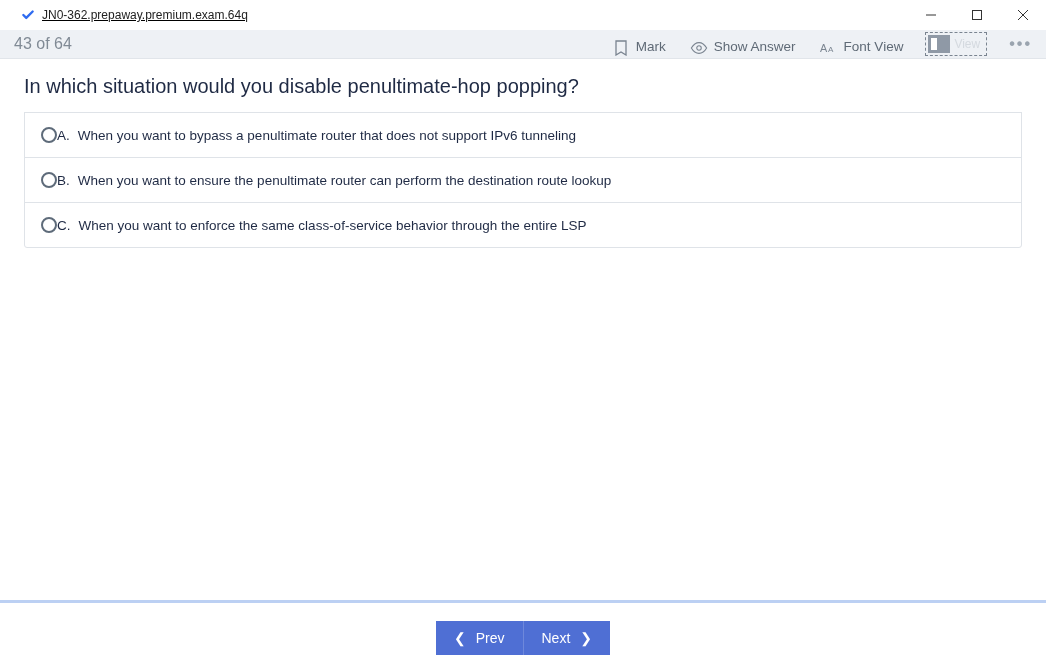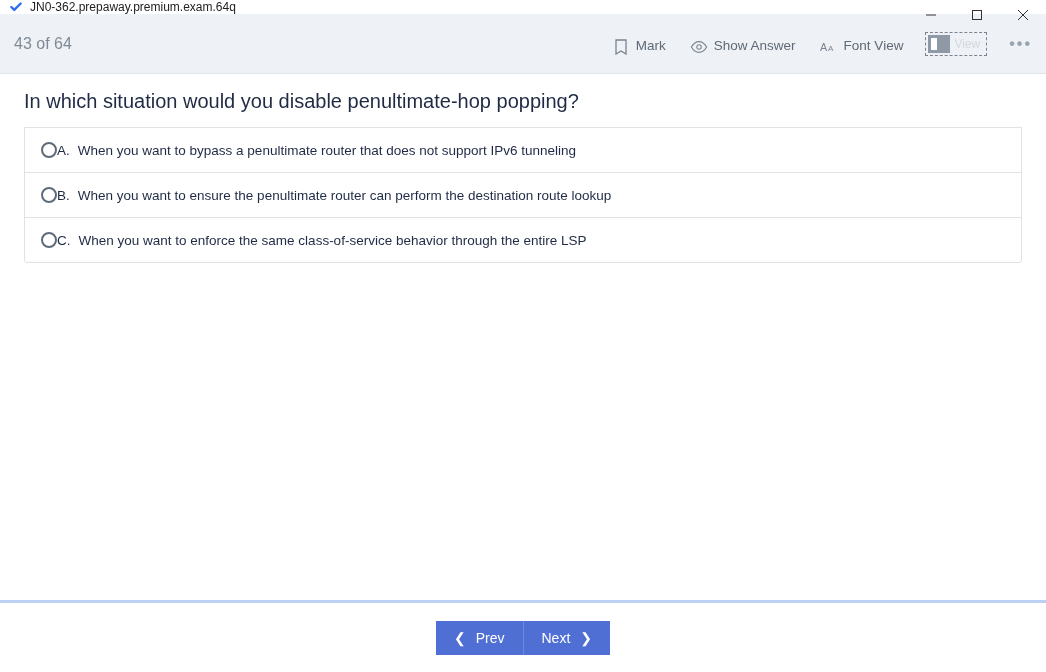--- a/index.html
+++ b/index.html
@@ -1,23 +1,23 @@
 <!DOCTYPE html>
 <html><head>
 <meta charset="utf-8">
 <style>
   * { box-sizing: border-box; margin: 0; padding: 0; }
   html, body { width: 1046px; height: 672px; font-family: "Segoe UI", Arial, sans-serif; background: #fff; overflow: hidden; }
-  .titlebar { height: 14px; display: flex; align-items: center; padding-left: 8px; background: #fff; }
+  .titlebar { height: 30px; display: flex; align-items: center; padding-left: 20px; background: #fff; text-decoration: underline; }
   .titlebar .app-icon { width: 16px; height: 16px; margin-right: 6px; display: flex; align-items: center; justify-content: center; }
   .titlebar .title { font-size: 12px; color: #222; flex: 1; }
   .win-controls { display: flex; height: 100%; }
   .win-btn { width: 46px; height: 30px; display: flex; align-items: center; justify-content: center; color: #333; cursor: pointer; }
 
-  .toolbar { height: 60px; background: #eef1f5; display: flex; align-items: center; padding: 0 14px; color: #6b7280; border-bottom: 1px solid #e1e5ea; }
+  .toolbar { height: 29px; background: #eef1f5; display: flex; align-items: center; padding: 0 14px; color: #6b7280; border-bottom: 1px solid #e1e5ea; }
   .toolbar .counter { font-size: 16px; color: #808a95; flex: 1; }
   .toolbar .tb-item { display: flex; align-items: flex-start; gap: 6px; margin-left: 24px; font-size: 13.5px; color: #5f6a76; cursor: pointer; margin-top: 7px; }
   .toolbar .tb-item .ico { width: 18px; height: 18px; display: flex; align-items: center; justify-content: center; color: #7a8490; }
   .toolbar .view-btn { margin-left: 22px; border: 1px dashed #7a8490; padding: 2px 6px 2px 2px; display: flex; align-items: center; gap: 4px; cursor: pointer; }
   .toolbar .view-btn .view-icon { width: 22px; height: 18px; background: #8f99a6; position: relative; }
   .toolbar .view-btn .view-icon::before { content: ""; position: absolute; left: 3px; top: 3px; width: 6px; height: 12px; background: #fff; }
   .toolbar .view-btn .view-label { color: #d4d9df; font-size: 12px; }
   .toolbar .more { margin-left: 22px; letter-spacing: 2px; color: #9aa4af; cursor: pointer; font-size: 16px; font-weight: bold; }
 
   .content { padding: 16px 24px 0 24px; }

